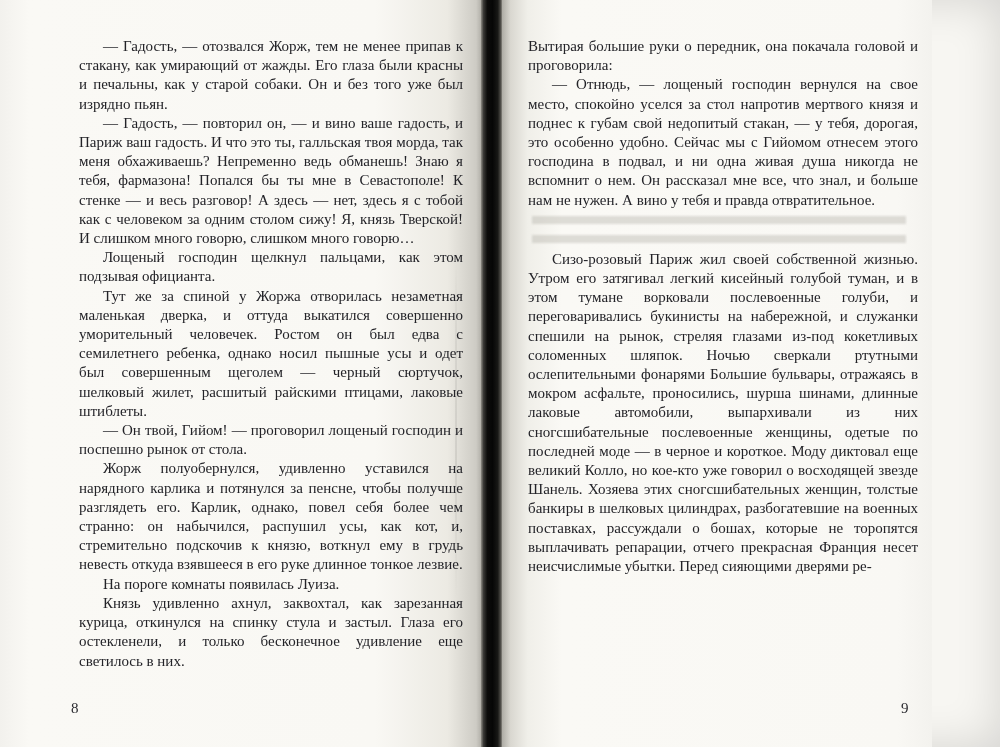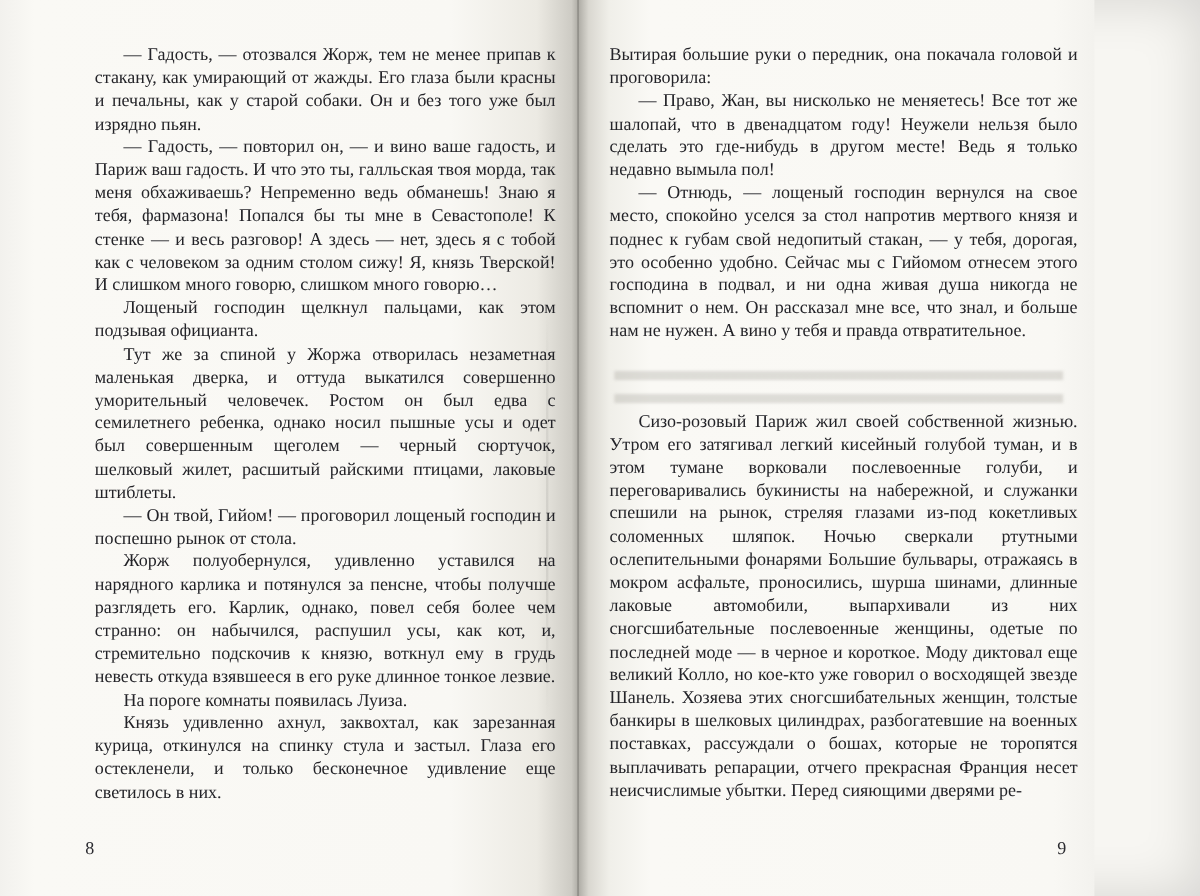--- a/index.html
+++ b/index.html
@@ -12,37 +12,37 @@
     position: relative; width: 1000px; height: 747px;
     background: #f7f6f2;
     box-shadow: inset 0 0 45px rgba(0,0,0,0.14);
   }
   .page { position: absolute; top: 0; height: 747px; }
   .page-left {
     left: 0; width: 481px;
     background: linear-gradient(90deg,#f2f1ed 0%,#faf9f5 6%,#f9f8f4 78%,#eceae3 93%,#cdcbc4 99%,#b3b1aa 100%);
   }
   .page-right {
-    left: 482px; width: 430px;
+    left: 502px; width: 430px;
     background: linear-gradient(90deg,#aeaca5 0%,#d9d7d0 2%,#f0efe9 6%,#faf9f5 14%,#f9f8f4 92%,#f3f2ee 100%);
   }
   .spine {
     position: absolute; left: 481px; top: 0; width: 21px; height: 747px;
     background: linear-gradient(90deg,#8f8d86 0%,#3a3936 12%,#0c0c0b 30%,#060606 55%,#181816 80%,#55534e 95%,#8f8d86 100%);
   }
   .text-block {
     position: absolute; top: 37px;
     font-size: 15px; line-height: 19.2px; color: #232328;
     text-align: justify;
   }
   .page-left .text-block { left: 79px; width: 384px; }
   .page-right .text-block { left: 26px; width: 390px; }
   .para { margin: 0; }
   .para.indent { text-indent: 24px; }
-  .para.section-break { margin-top: 56px; position: relative; }
+  .para.section-break { margin-top: 40px; position: relative; }
   
   .para.section-break::before {
     content: ""; position: absolute; top: -34px; left: 4px; right: 12px; height: 28px;
     background: repeating-linear-gradient(180deg, rgba(156,153,144,0.30) 0 8px, rgba(156,153,144,0) 8px 19px);
     filter: blur(1.3px); pointer-events: none;
   }
   .page-number {
     position: absolute; top: 700px;
     font-size: 15px; color: #2b2b30;
   }
@@ -73,20 +73,19 @@
     <div class="page-number">8</div>
   </div>
 
   <div class="crease crease-left"></div>
 
   <div class="spine"></div>
 
   <div class="page page-right">
     <div class="text-block">
         <p class="para">Вытирая большие руки о передник, она покачала головой и проговорила:</p>
-        <p class="para indent">— Право, Жан, вы нисколько не меняетесь! Все тот же шалопай, что в двенадцатом году! Неужели нельзя было сделать это где-нибудь в другом месте! Ведь я только недавно вымыла пол!</p>
         <p class="para indent">— Отнюдь, — лощеный господин вернулся на свое место, спокойно уселся за стол напротив мертвого князя и поднес к губам свой недопитый стакан, — у тебя, дорогая, это особенно удобно. Сейчас мы с Гийомом отнесем этого господина в подвал, и ни одна живая душа никогда не вспомнит о нем. Он рассказал мне все, что знал, и больше нам не нужен. А вино у тебя и правда отвратительное.</p>
         <p class="para indent section-break">Сизо-розовый Париж жил своей собственной жизнью. Утром его затягивал легкий кисейный голубой туман, и в этом тумане ворковали послевоенные голуби, и переговаривались букинисты на набережной, и служанки спешили на рынок, стреляя глазами из-под кокетливых соломенных шляпок. Ночью сверкали ртутными ослепительными фонарями Большие бульвары, отражаясь в мокром асфальте, проносились, шурша шинами, длинные лаковые автомобили, выпархивали из них сногсшибательные послевоенные женщины, одетые по последней моде — в черное и короткое. Моду диктовал еще великий Колло, но кое-кто уже говорил о восходящей звезде Шанель. Хозяева этих сногсшибательных женщин, толстые банкиры в шелковых цилиндрах, разбогатевшие на военных поставках, рассуждали о бошах, которые не торопятся выплачивать репарации, отчего прекрасная Франция несет неисчислимые убытки. Перед сияющими дверями ре-</p>
       </div>
     <div class="page-number">9</div>
   </div>
 
 </div>
 
 </body></html>

